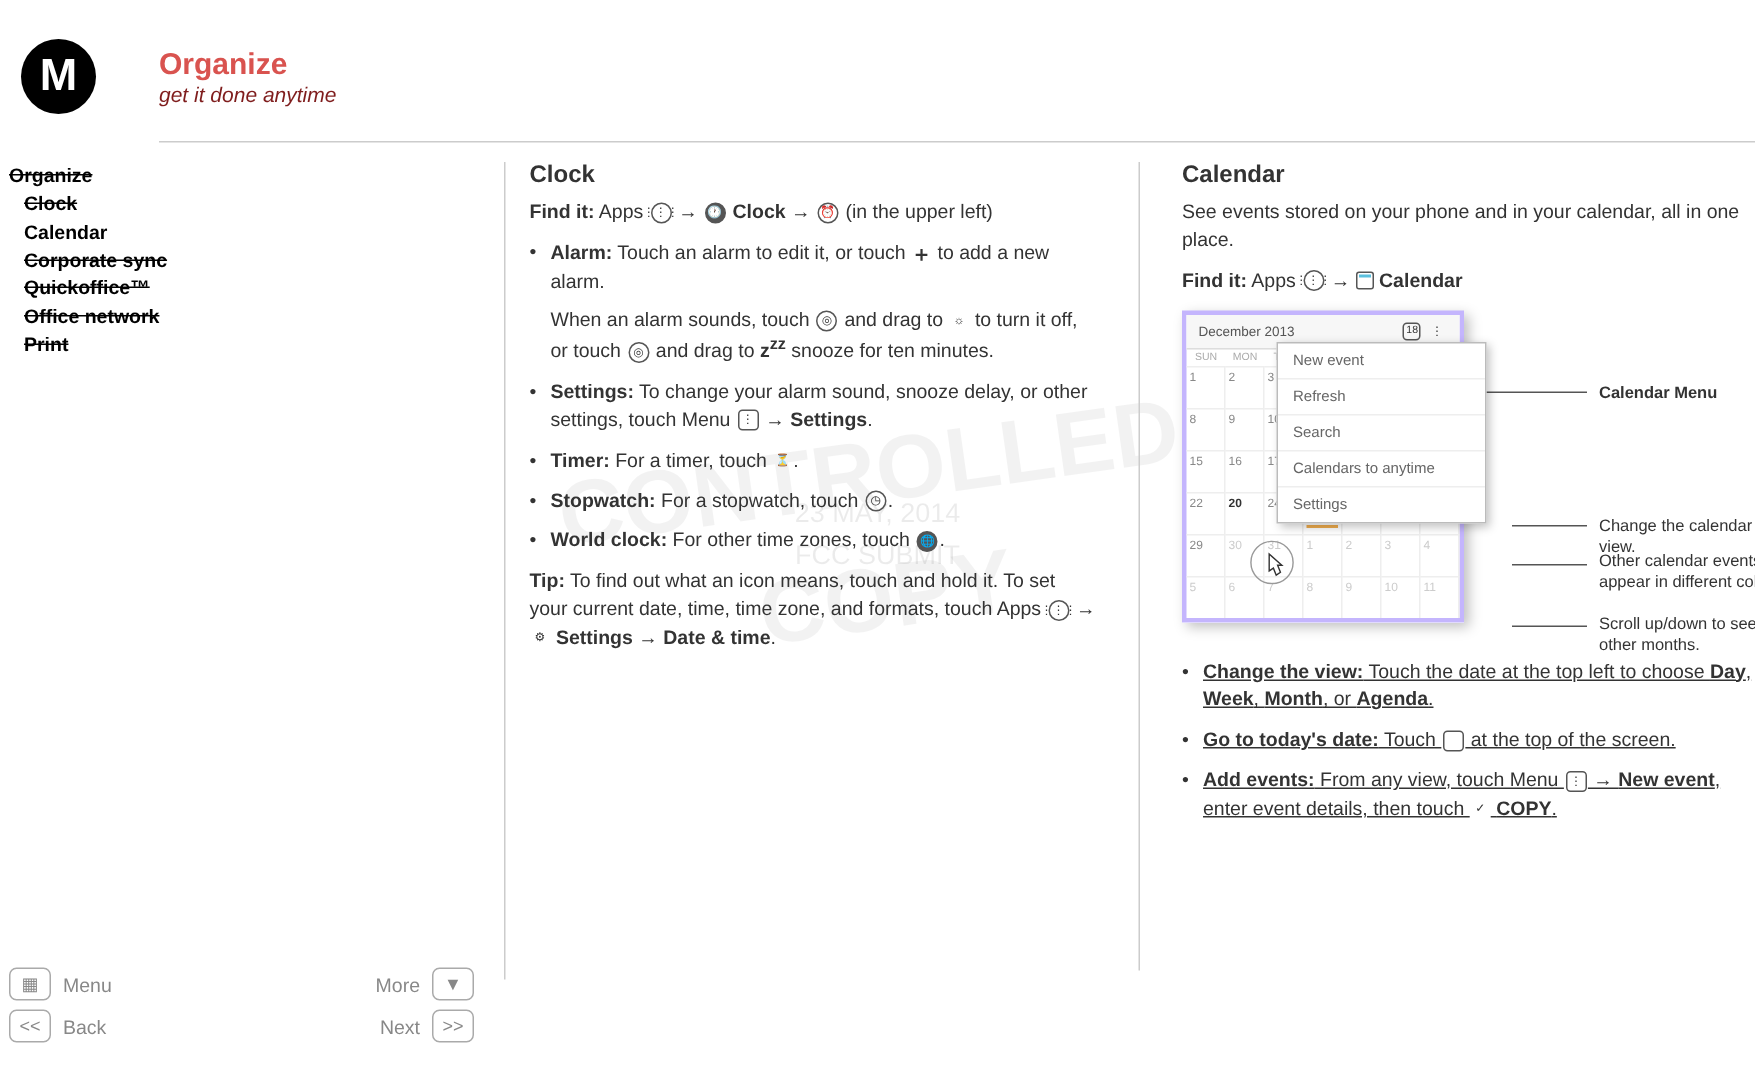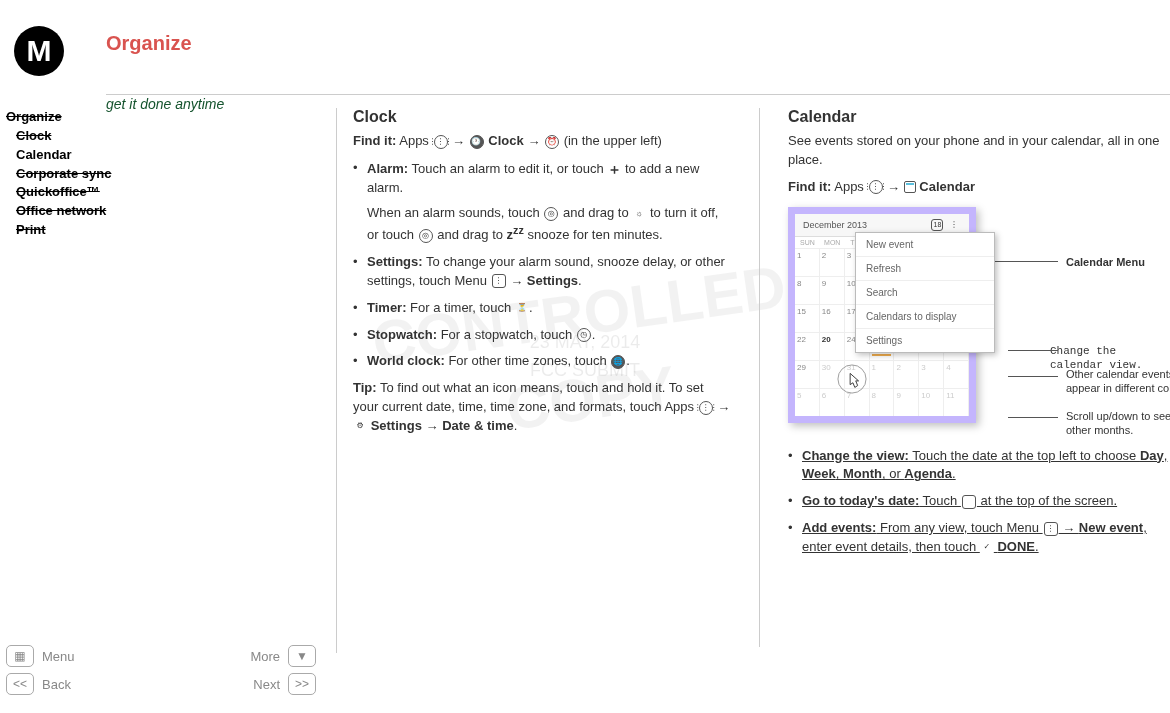--- a/index.html
+++ b/index.html
@@ -50,21 +50,21 @@
   border-radius: 50%;
   background: #000;
   display: flex; align-items: center; justify-content: center;
   margin-right: 42px;
 }
 .logo-m { 
   color: #fff; font-size: 30px; font-weight: bold; font-family: sans-serif;
 }
 .title-block { padding-top: 6px; }
 .page-title { font-size: 20px; font-weight: bold; color: #d9534f; }
-.page-subtitle { font-size: 14px; color: #14532d; font-style: italic; margin-top: 41px; }
+.page-subtitle { font-size: 14px; color: #7f1d1d; font-style: italic; }
 
 
 .columns {
   position: absolute;
   top: 108px;
   left: 0;
   right: 0;
   bottom: 66px;
   display: flex;
   z-index: 2;
@@ -132,21 +132,21 @@
 .ico.square { border-radius:3px; }
 .ico.filled { background:#555; color:#fff; border-color:#555; }
 .ico.nobord { border:none; width:12px; }
 .plus { font-weight:bold; font-size:14px; vertical-align:middle; }
 .cal-icon { width:12px;height:12px;border:1px solid #555;border-radius:2px;display:inline-block;vertical-align:middle;position:relative;}
 .cal-icon::before{content:"";position:absolute;top:1px;left:1px;right:1px;height:2px;background:#5bc0de;}
 
 
 .cal-mock {
   width: 188px;
-  border: 7px solid #c4b5fd;
+  border: 3px solid #c4b5fd;
   box-shadow: 3px 3px 8px rgba(0,0,0,0.25);
   margin-top: 10px;
   position: relative;
   font-size: 9px;
 }
 .cal-mock-head {
   display:flex;
   align-items:center;
   justify-content:space-between;
   padding:4px 8px;
@@ -341,52 +341,52 @@
             <div class="cal-cell out">8</div>
             <div class="cal-cell out">9</div>
             <div class="cal-cell out">10</div>
             <div class="cal-cell out">11</div>
           </div>
 
         <div class="cal-menu-popup" id="cal-menu-popup">
             <div>New event</div>
             <div>Refresh</div>
             <div>Search</div>
-            <div>Calendars to display</div>
+            <div>Calendars to anytime</div>
             <div>Settings</div>
           </div>
 
         <svg class="hand-cursor" viewBox="0 0 32 32">
           <circle cx="16" cy="16" r="15" fill="none" stroke="#999" stroke-width="1"></circle>
           <path d="M14 10 L14 22 L17 20 L19 25 L22 23 L20 18 L23 18 Z" fill="#fff" stroke="#333" stroke-width="1"></path>
         </svg>
       </div>
 
       <div class="callout-line" style="top:54px;left:200px;width:70px;"></div>
       <div class="callout bold" style="top:48px;left:278px;">Calendar Menu</div>
 
       <div class="callout-line" style="top:143px;left:220px;width:50px;"></div>
-      <div class="callout" style="top:137px;left:262px;font-family:Liberation Mono, monospace;">Change the calendar view.</div>
+      <div class="callout" style="top:137px;left:278px;">Change the calendar view.</div>
 
       <div class="callout-line" style="top:169px;left:220px;width:50px;"></div>
       <div class="callout" style="top:160px;left:278px;width:130px;">Other calendar events appear in different colors.</div>
 
       <div class="callout-line" style="top:210px;left:220px;width:50px;"></div>
       <div class="callout" style="top:202px;left:278px;width:110px;">Scroll up/down to see other months.</div>
     </div>
 
     <ul class="bullets" style="margin-top:24px;text-decoration:underline;">
       <li>
         <span class="bold">Change the view:</span><span> Touch the date at the top left to choose </span><span class="bold">Day</span>, <span class="bold">Week</span>, <span class="bold">Month</span>, or <span class="bold">Agenda</span>.
       </li>
       <li>
         <span class="bold">Go to today's date:</span><span> Touch </span><span class="ico square"></span><span> at the top of the screen.</span>
       </li>
       <li>
-        <span class="bold">Add events:</span><span> From any view, touch Menu </span><span class="ico square">⋮</span><span> → </span><span class="bold">New event</span><span>, enter event details, then touch </span><span class="ico nobord">✓</span> <span class="bold">DONE</span>.
+        <span class="bold">Add events:</span><span> From any view, touch Menu </span><span class="ico square">⋮</span><span> → </span><span class="bold">New event</span><span>, enter event details, then touch </span><span class="ico nobord">✓</span> <span class="bold">COPY</span>.
       </li>
     </ul>
   </div>
 </div>
 
 <div class="footer-nav">
   <div class="footer-row">
     <div class="footer-btn">
       <span class="nav-ico">▦</span>
       <span>Menu</span>

